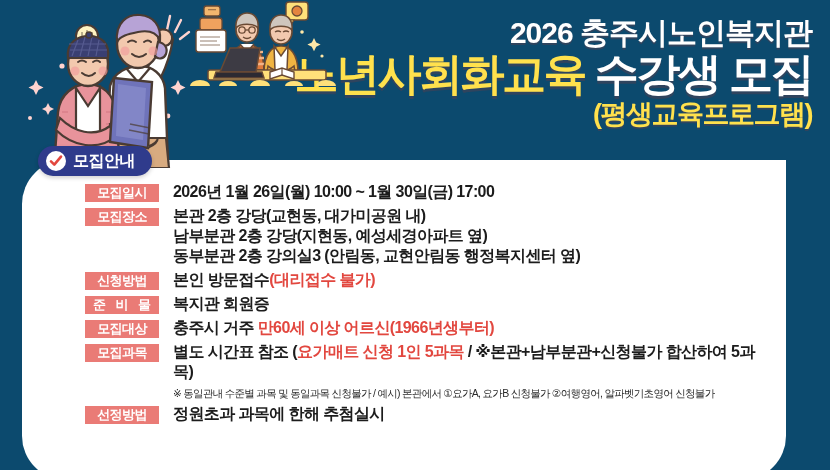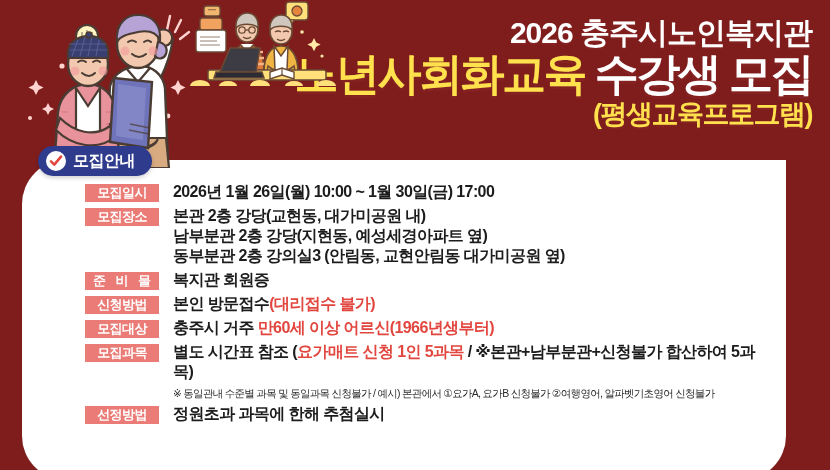--- a/index.html
+++ b/index.html
@@ -2,21 +2,21 @@
 <html lang="ko"><head>
 <meta charset="utf-8">
 <style>
   html,body{margin:0;padding:0;}
   body{
     width:830px;height:470px;overflow:hidden;
     font-family:"Liberation Sans","DejaVu Sans",sans-serif;
     background:#dd6a64;
     position:relative;
   }
-  .poster{position:absolute;inset:0;background:#7f1d1d;overflow:hidden;padding-left:34px;}
+  .poster{position:absolute;inset:0;background:#0c4a6e;overflow:hidden;padding-left:34px;}
 
   
   .header{position:absolute;left:0;top:0;width:830px;height:175px;}
   .title-block{
     position:absolute;right:18px;top:18px;width:610px;
     text-align:right;line-height:1.0;
   }
   .t-line1{
     font-size:30px;font-weight:bold;color:#ffffff;letter-spacing:-1px;
     text-shadow:0 2px 0 rgba(150,50,46,.25);
@@ -290,33 +290,33 @@
           <div class="chip">모집일시</div>
           <div class="val multiline">
             <span class="ln"><span>2026년 1월 26일(월) 10:00 ~ 1월 30일(금) 17:00</span></span>
           </div>
         </div>
         <div class="row">
           <div class="chip">모집장소</div>
           <div class="val multiline">
             <span class="ln"><span>본관 2층 강당(교현동, 대가미공원 내)</span></span>
             <span class="ln"><span>남부분관 2층 강당(지현동, 예성세경아파트 옆)</span></span>
-            <span class="ln"><span>동부분관 2층 강의실3 (안림동, 교현안림동 대가미공원 옆)</span></span>
+            <span class="ln"><span>동부분관 2층 강의실3 (안림동, 교현안림동 행정복지센터 옆)</span></span>
+          </div>
+        </div>
+        <div class="row">
+          <div class="chip">신청방법</div>
+          <div class="val multiline">
+            <span class="ln"><span>본인 방문접수</span><span class="hl">(대리접수 불가)</span></span>
           </div>
         </div>
         <div class="row">
           <div class="chip spaced">준 비 물</div>
           <div class="val multiline">
             <span class="ln"><span>복지관 회원증</span></span>
-          </div>
-        </div>
-        <div class="row">
-          <div class="chip">신청방법</div>
-          <div class="val multiline">
-            <span class="ln"><span>본인 방문접수</span><span class="hl">(대리접수 불가)</span></span>
           </div>
         </div>
         <div class="row">
           <div class="chip">모집대상</div>
           <div class="val multiline">
             <span class="ln"><span>충주시 거주 </span><span class="hl">만60세 이상 어르신(1966년생부터)</span></span>
           </div>
         </div>
         <div class="row">
           <div class="chip">모집과목</div>

